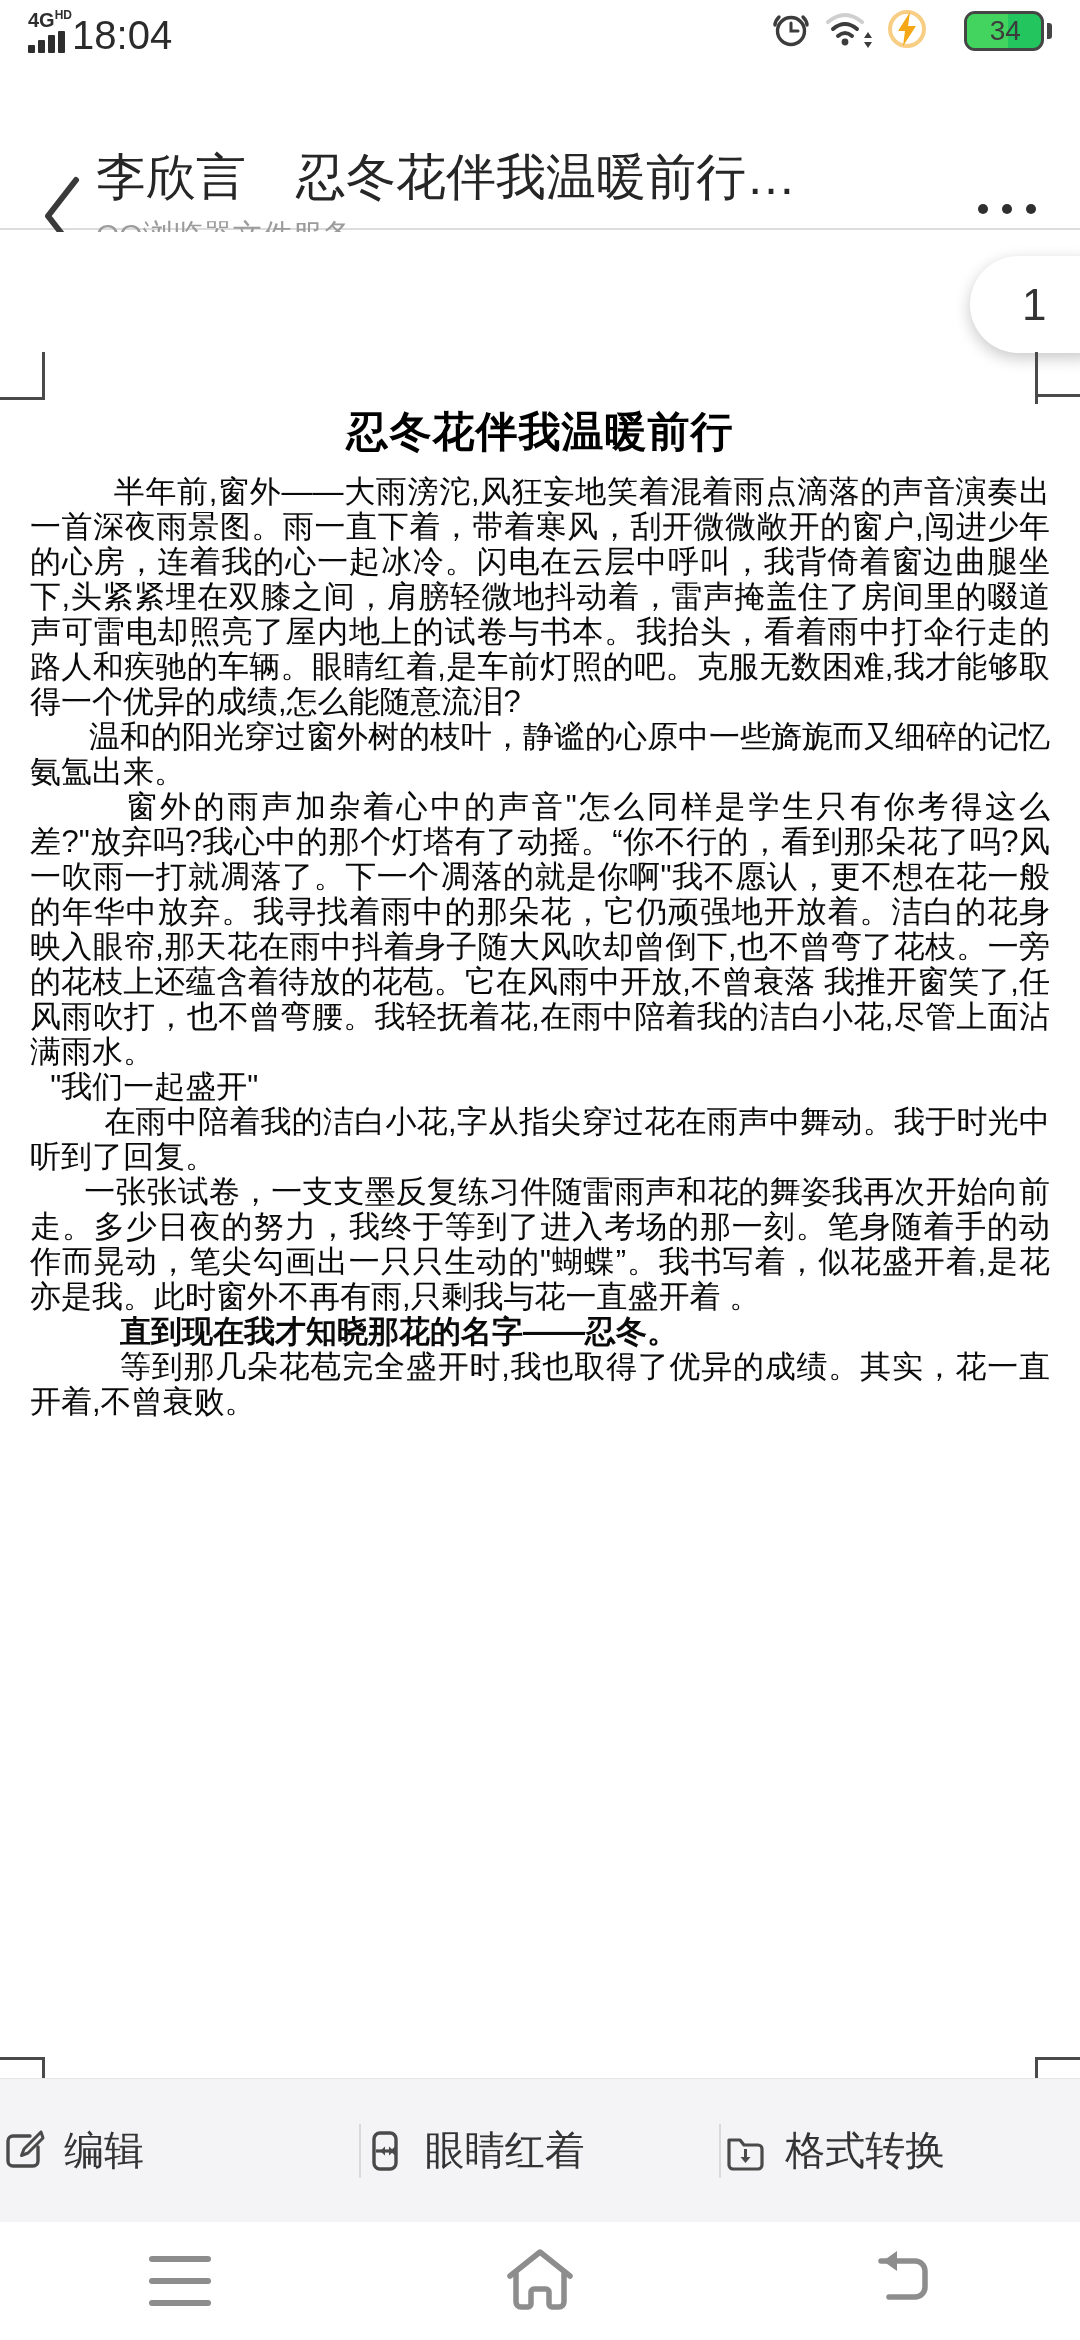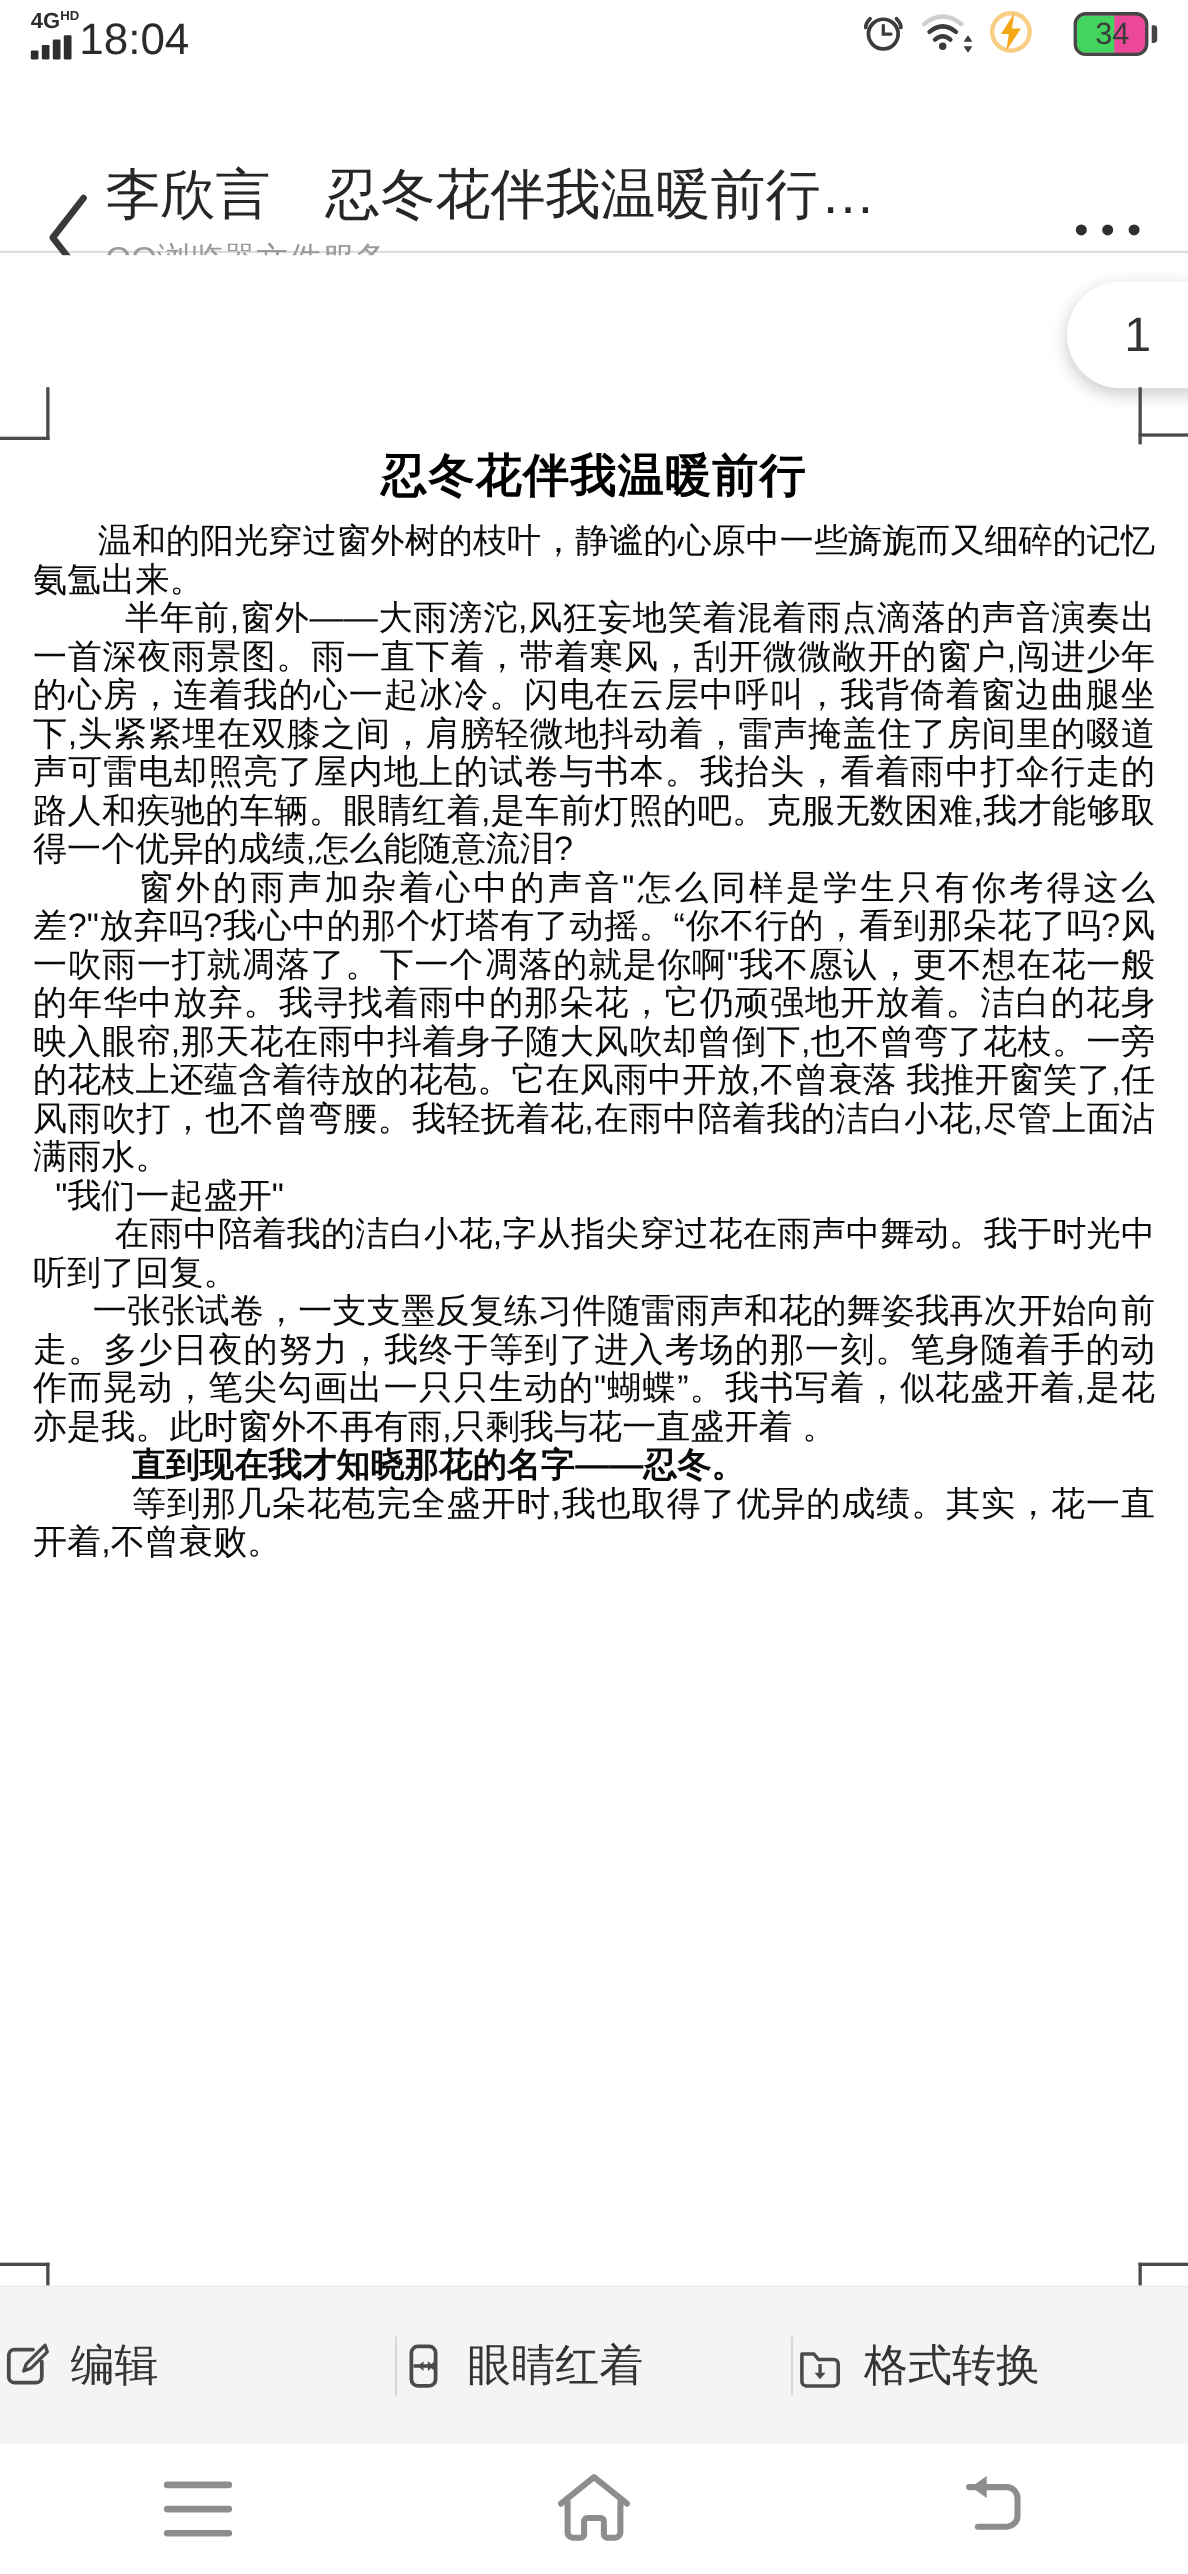--- a/index.html
+++ b/index.html
@@ -13,22 +13,22 @@
   .sb-left { display:flex; align-items:flex-end; }
   .signal { display:flex; flex-direction:column; align-items:flex-start; line-height:1; }
   .sig-label { font-size:20px; font-weight:700; color:#2e2e2e; letter-spacing:0; }
   .sig-label .hd { font-size:12px; font-weight:700; vertical-align:super; }
   .bars { display:flex; align-items:flex-end; gap:3px; margin-top:2px; height:22px; }
   .bars i { display:block; width:7px; background:#2e2e2e; border-radius:1px; }
   .bars i:nth-child(1){height:8px;} .bars i:nth-child(2){height:13px;}
   .bars i:nth-child(3){height:18px;} .bars i:nth-child(4){height:22px;}
   .time { font-size:40px; color:#2b2b2b; line-height:1; transform:translateY(2px); }
   .sb-right { display:flex; align-items:center; gap:12px; }
-  .battery { position:relative; width:68px; height:40px; border:3px solid #454545; border-radius:11px;
-    overflow:hidden; background:#ec4899;margin-left:24px; }
+  .battery { position:relative; width:80px; height:40px; border:3px solid #454545; border-radius:11px;
+    overflow:hidden; background:#22c55e;margin-left:24px; }
   .battery-fill { position:absolute; left:0; top:0; bottom:0; width:55%; }
   .battery-level { position:absolute; top:50%; left:50%; transform:translate(-46%,-50%);
     font-size:28px; color:#3c3c3c; font-weight:400; }
   .battery-nub { width:5px; height:16px; background:#454545; border-radius:0 3px 3px 0; margin-left:-9px; }
 
   
   .header { position:absolute; top:62px; left:0; right:0; height:168px; background:#fff;
     border-bottom:2px solid #dcdcdc; }
   .back-btn { position:absolute; left:36px; top:112px; width:48px; height:84px; cursor:pointer; }
   .header-texts { position:absolute; left:96px; top:88px; right:140px; }
@@ -143,22 +143,22 @@
     <span class="corner" style="left:1035px;top:120px;width:3px;height:52px;"></span>
     <span class="corner" style="left:1035px;top:162px;width:45px;height:3px;"></span>
     <span class="corner" style="left:0;top:1825px;width:45px;height:3px;"></span>
     <span class="corner" style="left:42px;top:1825px;width:3px;height:21px;"></span>
     <span class="corner" style="left:1035px;top:1825px;width:45px;height:3px;"></span>
     <span class="corner" style="left:1035px;top:1825px;width:3px;height:21px;"></span>
 
     <div class="doc-page">
       <div class="doc-title">忍冬花伴我温暖前行</div>
       <div class="doc-body">
+          <p style="text-indent: 2.7em;">半年前,窗外——大雨滂沱,风狂妄地笑着混着雨点滴落的声音演奏出一首深夜雨景图。雨一直下着，带着寒风，刮开微微敞开的窗户,闯进少年的心房，连着我的心一起冰冷。闪电在云层中呼叫，我背倚着窗边曲腿坐下,头紧紧埋在双膝之间，肩膀轻微地抖动着，雷声掩盖住了房间里的啜道声可雷电却照亮了屋内地上的试卷与书本。我抬头，看着雨中打伞行走的路人和疾驰的车辆。眼睛红着,是车前灯照的吧。克服无数困难,我才能够取得一个优异的成绩,怎么能随意流泪?</p>
           <p style="text-indent: 1.9em;">温和的阳光穿过窗外树的枝叶，静谧的心原中一些旖旎而又细碎的记忆氨氲出来。</p>
-          <p style="text-indent: 2.7em;">半年前,窗外——大雨滂沱,风狂妄地笑着混着雨点滴落的声音演奏出一首深夜雨景图。雨一直下着，带着寒风，刮开微微敞开的窗户,闯进少年的心房，连着我的心一起冰冷。闪电在云层中呼叫，我背倚着窗边曲腿坐下,头紧紧埋在双膝之间，肩膀轻微地抖动着，雷声掩盖住了房间里的啜道声可雷电却照亮了屋内地上的试卷与书本。我抬头，看着雨中打伞行走的路人和疾驰的车辆。眼睛红着,是车前灯照的吧。克服无数困难,我才能够取得一个优异的成绩,怎么能随意流泪?</p>
           <p style="text-indent: 3.1em;">窗外的雨声加杂着心中的声音"怎么同样是学生只有你考得这么差?"放弃吗?我心中的那个灯塔有了动摇。“你不行的，看到那朵花了吗?风一吹雨一打就凋落了。下一个凋落的就是你啊"我不愿认，更不想在花一般的年华中放弃。我寻找着雨中的那朵花，它仍顽强地开放着。洁白的花身映入眼帘,那天花在雨中抖着身子随大风吹却曾倒下,也不曾弯了花枝。一旁的花枝上还蕴含着待放的花苞。它在风雨中开放,不曾衰落 我推开窗笑了,任风雨吹打，也不曾弯腰。我轻抚着花,在雨中陪着我的洁白小花,尽管上面沾满雨水。</p>
           <p style="text-indent: 0.65em;">"我们一起盛开"</p>
           <p style="text-indent: 2.4em;">在雨中陪着我的洁白小花,字从指尖穿过花在雨声中舞动。我于时光中听到了回复。</p>
           <p style="text-indent: 1.75em;">一张张试卷，一支支墨反复练习件随雷雨声和花的舞姿我再次开始向前走。多少日夜的努力，我终于等到了进入考场的那一刻。笔身随着手的动作而晃动，笔尖勾画出一只只生动的"蝴蝶”。我书写着，似花盛开着,是花亦是我。此时窗外不再有雨,只剩我与花一直盛开着 。</p>
           <p style="text-indent: 2.9em; font-weight: bold;">直到现在我才知晓那花的名字——忍冬。</p>
           <p style="text-indent: 2.9em;">等到那几朵花苞完全盛开时,我也取得了优异的成绩。其实，花一直开着,不曾衰败。</p>
         </div>
     </div>
   </div>
 

